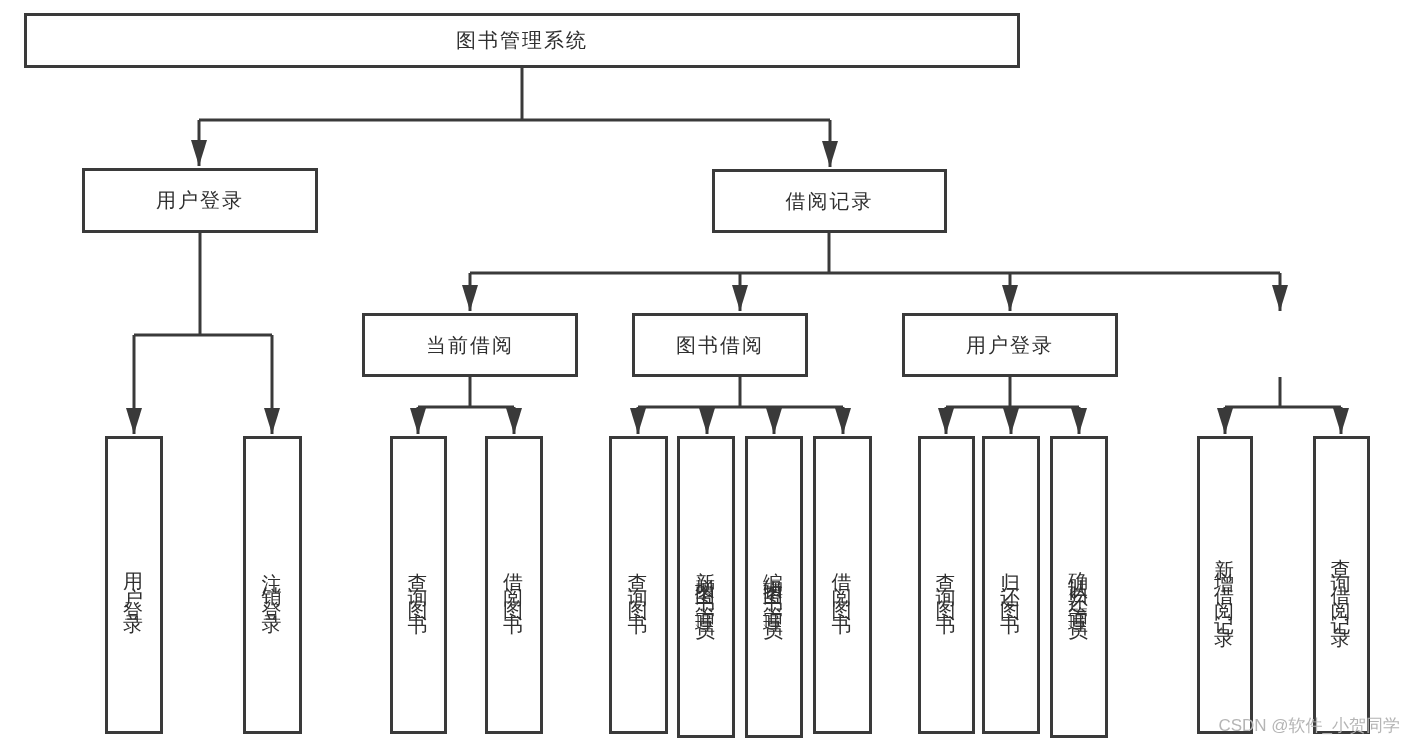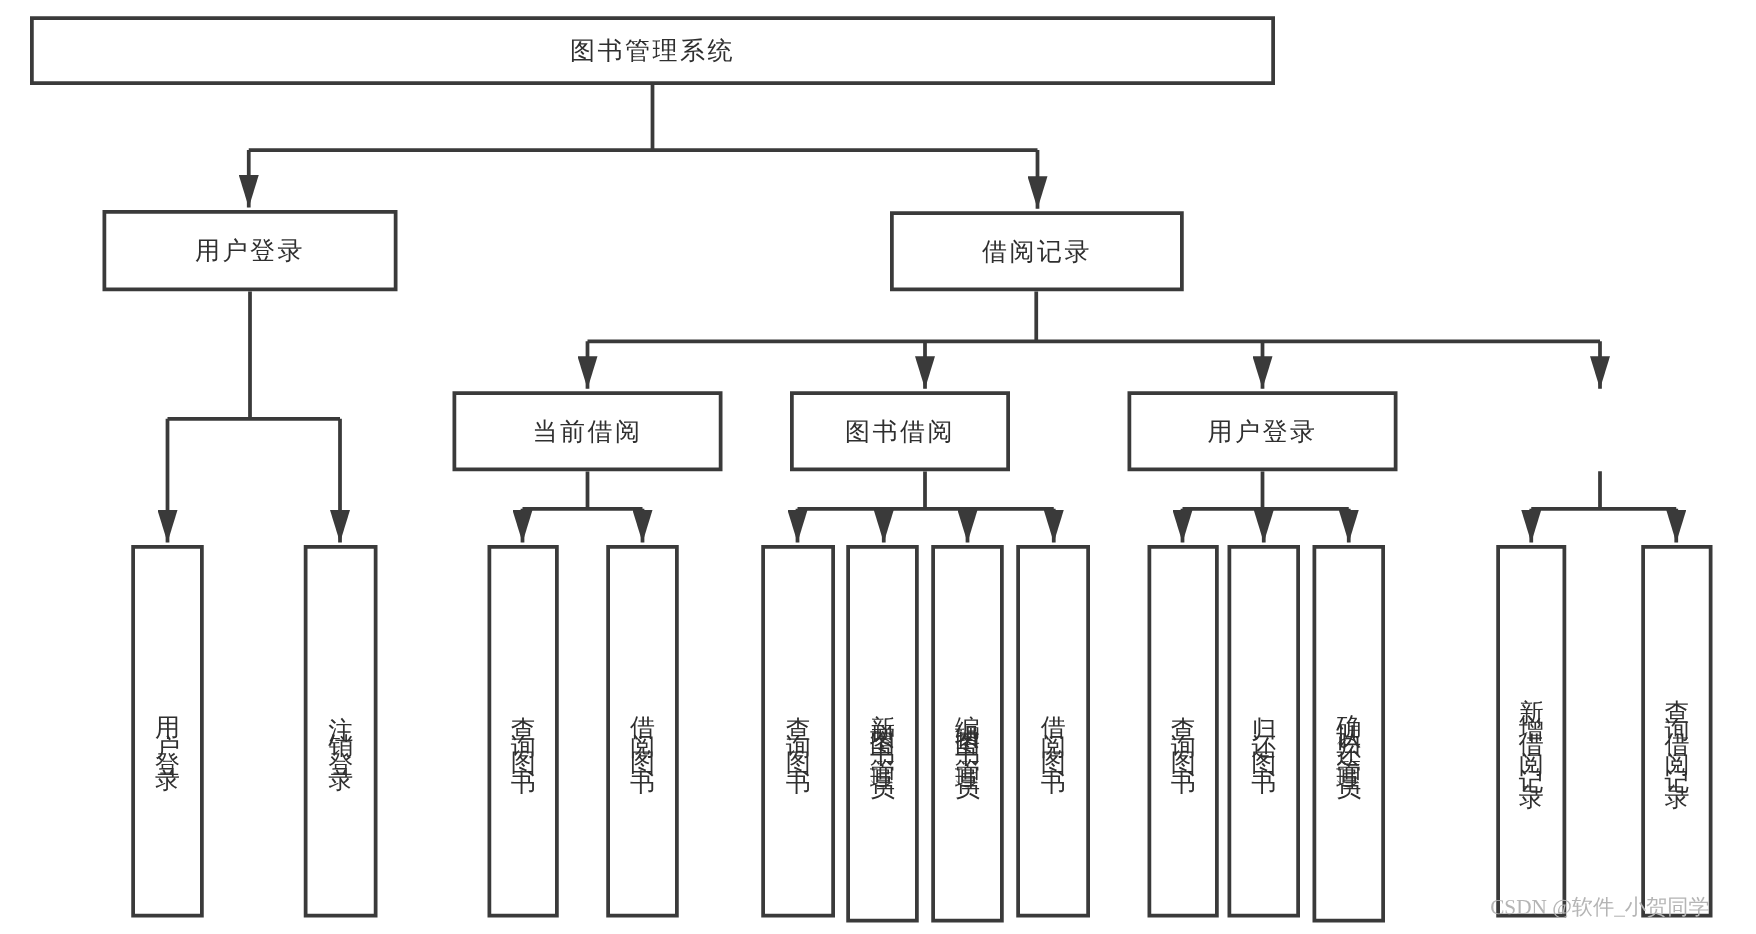--- a/index.html
+++ b/index.html
@@ -24,26 +24,25 @@
   .node.v{
     writing-mode:vertical-rl;
     font-size:20px;
     letter-spacing:14px;
     text-align:center;
   }
   .node.v.long{letter-spacing:7px;}
   .watermark{
     position:absolute;
     left:1160px;top:714px;width:240px;
-    text-align:center;
+    text-align:right;
     font-size:17px;
     color:#b5b5b5;
     z-index:5;
     white-space:nowrap;
-    font-family:Liberation Serif, serif;
   }
 </style>
 </head>
 <body>
 
 <div class="canvas">
 
   <svg class="connectors" viewBox="0 0 1405 747" xmlns="http://www.w3.org/2000/svg">
     <defs>
       <marker id="arrow" markerUnits="userSpaceOnUse" markerWidth="26" markerHeight="16" refX="26" refY="8" orient="auto">

